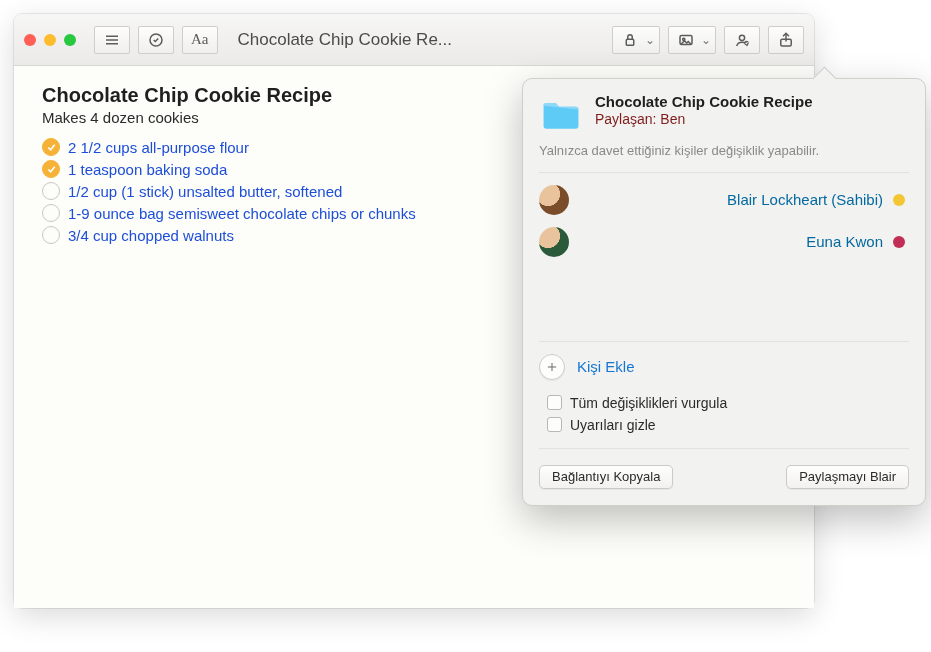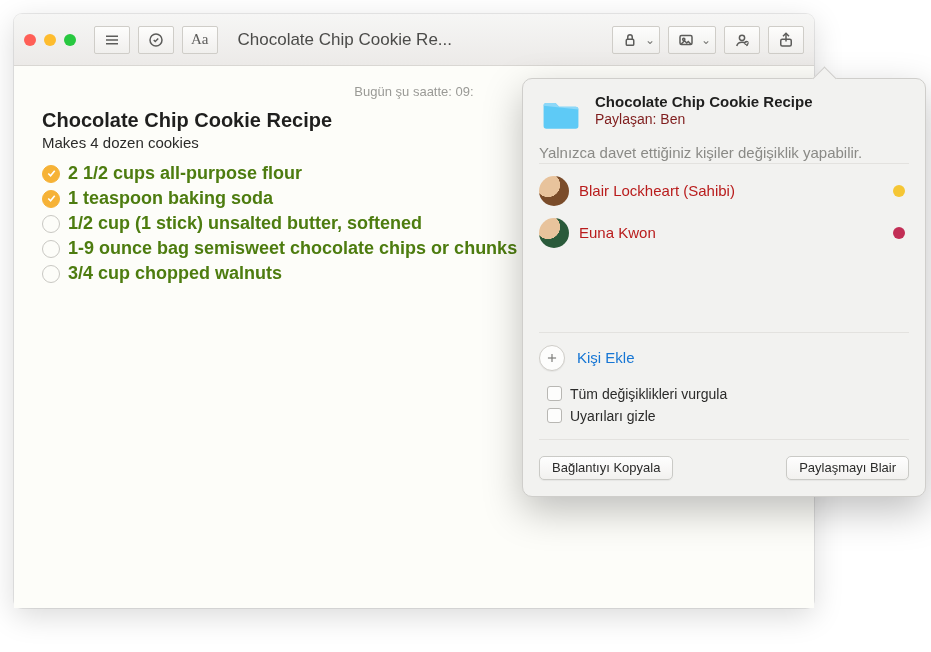--- a/index.html
+++ b/index.html
@@ -14,37 +14,37 @@
     .tbtn { height: 28px; min-width: 34px; padding: 0 8px; background: linear-gradient(#fdfdfc,#f0efed); border: 1px solid #cfcdc8; border-radius: 2px; display: flex; align-items: center; justify-content: center; color: #5c5c5a; gap: 4px; }
     .tbtn svg { width: 18px; height: 18px; }
     .tbtn.chev { padding-right: 4px; }
     .tbtn.chev::after { content: "⌄"; font-size: 12px; color: #7a7a77; margin-left: 2px; }
     .toolbar-title { flex: 1; color: #4b4b49; font-size: 17px; padding-left: 12px; white-space: nowrap; overflow: hidden; text-overflow: ellipsis; }
     .note-body { padding: 18px 28px; color: #2b2b2a; position: relative; height: calc(100% - 52px); background: #fdfdf9; }
     .timestamp { text-align: center; color: #9a9a96; font-size: 13px; margin-bottom: 10px; }
     .note-title { font-size: 20px; font-weight: 700; color: #1f1f1e; margin-bottom: 2px; }
     .note-sub { font-size: 15px; color: #2b2b2a; margin-bottom: 10px; }
     .checklist { list-style: none; }
-    .checklist li { display: flex; align-items: center; gap: 8px; font-size: 18px; color: #4d7c0f; padding: 2px 0; font-weight: bold; }
+    .checklist li { display: flex; align-items: center; gap: 8px; font-size: 15px; color: #1d4ed8; padding: 2px 0; }
     .check { width: 18px; height: 18px; border-radius: 50%; border: 1.5px solid #c9c8c3; flex-shrink: 0; display:flex; align-items:center; justify-content:center; }
     .check.done { background: #f6b236; border-color: #f6b236; }
     .check.done svg { width: 11px; height: 11px; }
     .popover { position: absolute; top: 64px; left: 508px; width: 404px; background: #f2f2f0; border: 1px solid #cfcecb; border-radius: 10px; box-shadow: 0 14px 38px rgba(0,0,0,0.25); padding: 14px 16px 16px; }
     .popover::before { content:""; position:absolute; top:-9px; right:92px; width:16px; height:16px; background:#f2f2f0; border-left:1px solid #cfcecb; border-top:1px solid #cfcecb; transform: rotate(45deg); }
     .pop-head { display: flex; gap: 12px; align-items: flex-start; margin-bottom: 2px; }
     .folder-icon { width: 44px; height: 44px; flex-shrink:0; }
     .pop-title { font-size: 15px; font-weight: 600; color: #1f1f1e; }
     .pop-subtitle { font-size: 14px; color: #7f1d1d; margin-top: 1px; }
-    .pop-note { font-size: 15px; color: #8a8a86; margin: 6px 0 0; line-height: 1.3; }
+    .pop-note { font-size: 13px; color: #8a8a86; margin: 6px 0 12px; line-height: 1.3; }
     .people { border-top: 1px solid #e3e2df; border-bottom: 1px solid #e3e2df; padding: 6px 0; min-height: 170px; }
     .person { display: flex; align-items: center; gap: 10px; padding: 6px 0; }
     .avatar { width: 30px; height: 30px; border-radius: 50%; flex-shrink:0; background-size: cover; background-position:center; }
     .avatar.a1 { background: radial-gradient(circle at 30% 30%, #e8c39c 0 40%, #7a4c2a 41% 100%); }
     .avatar.a2 { background: radial-gradient(circle at 30% 30%, #e8c39c 0 40%, #2a5a3a 41% 100%); }
-    .person-name { font-size: 15px; color: #b91c1c; flex: 1; }
+    .person-name { font-size: 15px; color: #0369a1; flex: 1; text-align: right; }
     .dot { width: 12px; height: 12px; border-radius: 50%; margin-right: 4px; }
     .dot.y { background: #f5c634; }
     .dot.r { background: #c22e55; }
     .add-row { display: flex; align-items: center; gap: 12px; padding: 12px 0 10px; }
     .add-btn { width: 26px; height: 26px; border-radius: 50%; background: #fdfdfc; border: 1px solid #cfcdc8; display:flex; align-items:center; justify-content:center; color:#7a7a77; box-shadow: 0 1px 1px rgba(0,0,0,0.05); }
     .add-label { color: #1676d4; font-size: 15px; }
     .options { padding: 2px 0 12px; }
     .opt { display: flex; align-items: center; gap: 8px; padding: 3px 8px; }
     .cbox { width: 15px; height: 15px; border: 1px solid #b8b7b3; border-radius: 3px; background: #fdfdfc; }
     .opt-label { font-size: 14px; color: #2b2b2a; }
@@ -103,21 +103,20 @@
     <div class="tbtn">
       <svg viewBox="0 0 24 24" fill="none" stroke="currentColor" stroke-width="2">
           <path d="M12 3v11"></path>
           <path d="M8 7l4-4 4 4"></path>
           <rect x="5" y="11" width="14" height="9" rx="2"></rect>
         </svg>
     </div>
   </div>
 
   <div class="note-body">
-    <div class="timestamp">Bugün şu saatte: 09:</div>
     <div class="note-title">Chocolate Chip Cookie Recipe</div>
     <div class="note-sub">Makes 4 dozen cookies</div>
     <ul class="checklist" id="checklist">
         <li>
           <span class="check done">
             <svg viewBox="0 0 24 24" fill="none" stroke="white" stroke-width="3.5">
               <path d="M5 12l5 5 9-11"></path>
             </svg>
           </span>
           <span>2 1/2 cups all-purpose flour</span>

